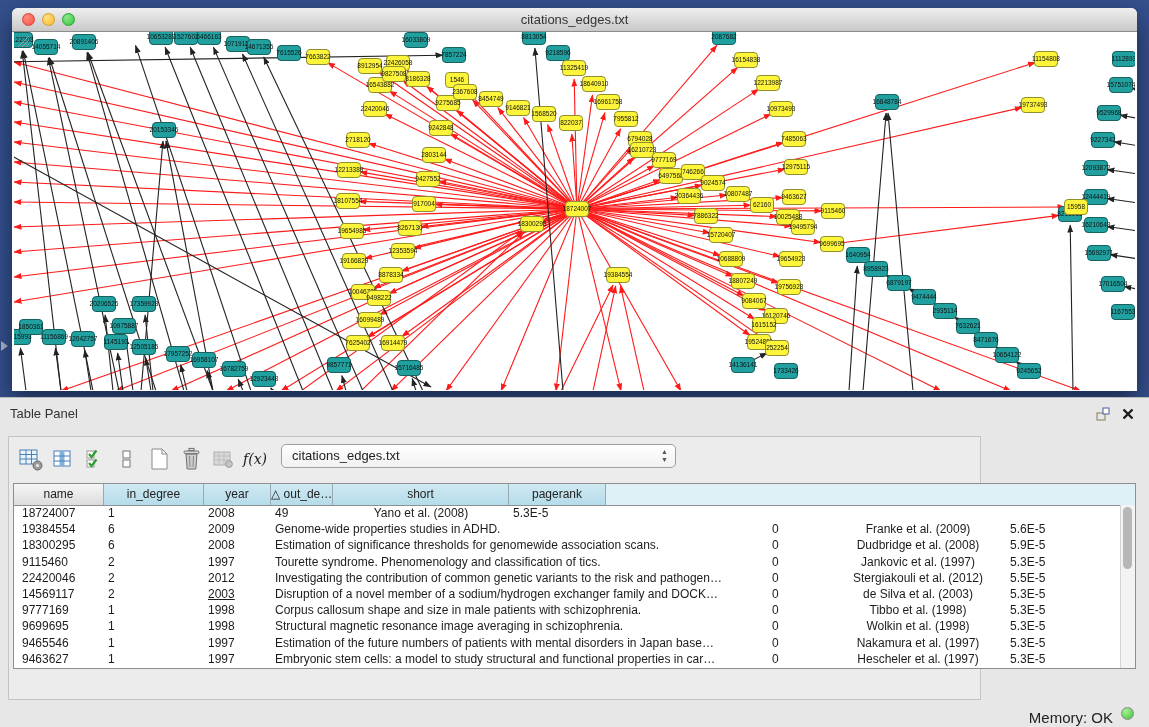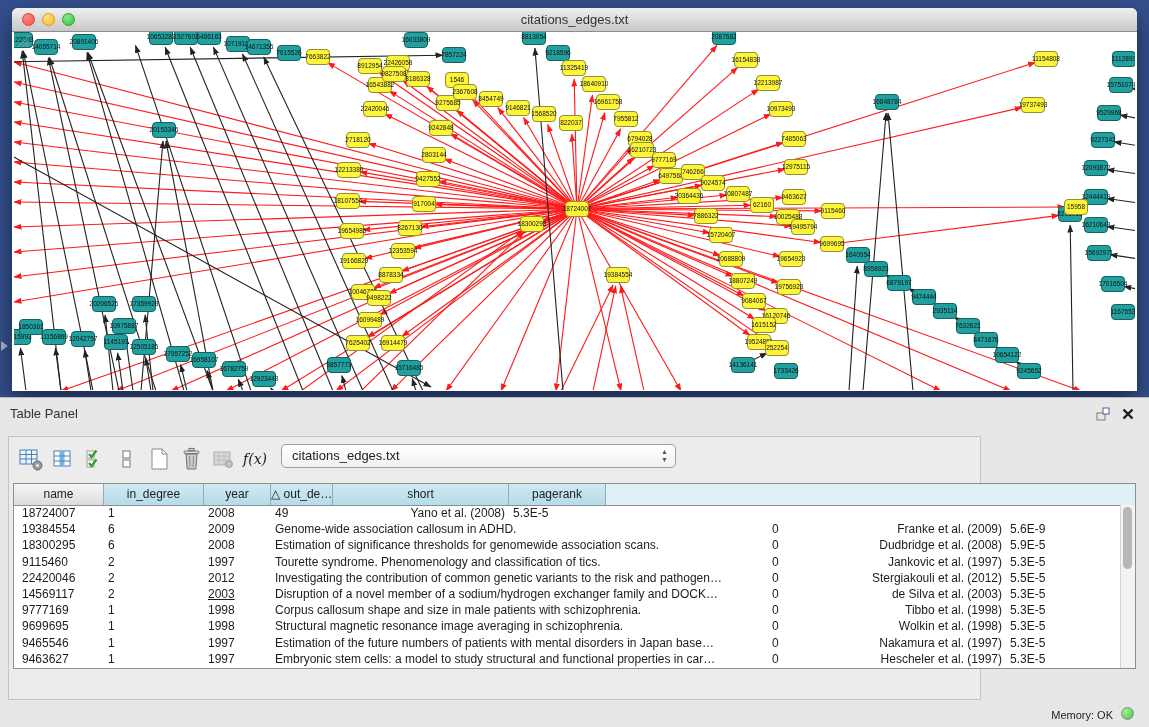--- a/index.html
+++ b/index.html
@@ -46,33 +46,33 @@
   .thead{display:flex;height:21px;border-bottom:1px solid #8f8f8f;background:#dff0f6;}
   .th{box-sizing:border-box;height:21px;line-height:20px;font-size:12px;color:#222;text-align:center;
     border-right:1px solid #98aab1;background:linear-gradient(#cfe9f2,#b5dcea);
     overflow:hidden;white-space:nowrap;flex-shrink:0;}
   .th-plain{background:linear-gradient(#f6f6f6,#dcdcdc);border-right:1px solid #a5a5a5;}
   .tbody{position:absolute;left:0;top:21px;right:0;bottom:0;}
   .tr{display:flex;height:16.2px;}
   .td{box-sizing:border-box;font-size:12px;line-height:16px;color:#1c1c1c;padding:0 4px;
     white-space:nowrap;overflow:hidden;flex-shrink:0;}
   .td.c0{padding-left:8px;}
-  .td.c5{text-align:right;}
+  .td.c5{text-align:center;}
   .vscroll{position:absolute;top:21px;right:0;width:14px;bottom:0;background:#f3f3f3;border-left:1px solid #d4d4d4;}
   .vthumb{position:absolute;top:2px;left:2px;width:9px;height:62px;border-radius:5px;background:#b7b7b7;}
   
   .tabbar{position:absolute;left:50%;transform:translateX(-50%);top:238px;display:flex;
     border:1px solid #a6a6a6;border-radius:4px;overflow:hidden;background:#fff;box-shadow:0 1px 0 rgba(255,255,255,.7);}
   .tab{height:21px;line-height:21px;padding:0 15px;font-size:12.5px;color:#222;
     background:linear-gradient(#ffffff,#f1f1f1);border-right:1px solid #b5b5b5;}
   .tab:last-child{border-right:none;}
   .tab-active{background:linear-gradient(#909090,#747474);color:#f3f3f3;}
   
   .statusbar{position:absolute;left:0;bottom:0;width:1149px;height:27px;}
-  .mem-label{position:absolute;right:36px;top:8px;font-size:11px;color:#222;}
+  .mem-label{position:absolute;right:36px;top:8px;font-size:15px;color:#222;}
   .mem-dot{position:absolute;right:15px;top:6px;width:13px;height:13px;border-radius:50%;
     background:radial-gradient(circle at 35% 30%,#a9f09a,#3ec433);border:1px solid #8b8b8b;box-sizing:border-box;}
 </style>
 </head>
 <body>
 
 <div class="desktop">
   <div class="panel-handle"></div>
   <div class="graph-window">
     <div class="titlebar">
@@ -853,24 +853,24 @@
             <div class="td c1" style="width: 100px;">1</div>
             <div class="td c2" style="width: 67px;">2008</div>
             <div class="td c4" style="width: 62px;">49</div>
             <div class="td c5" style="width: 176px;">Yano et al. (2008)</div>
             <div class="td c6" style="width: 97px;">5.3E-5</div>
           </div>
           <div class="tr">
             <div class="td c0" style="width: 90px;">19384554</div>
             <div class="td c1" style="width: 100px;">6</div>
             <div class="td c2" style="width: 67px;">2009</div>
-            <div class="td c3" style="width: 497px;">Genome-wide association callosum in ADHD.</div>
+            <div class="td c3" style="width: 497px;">Genome-wide properties studies in ADHD.</div>
             <div class="td c4" style="width: 62px;">0</div>
             <div class="td c5" style="width: 176px;">Franke et al. (2009)</div>
-            <div class="td c6" style="width: 97px;">5.6E-9</div>
+            <div class="td c6" style="width: 97px;">5.6E-5</div>
           </div>
           <div class="tr">
             <div class="td c0" style="width: 90px;">18300295</div>
             <div class="td c1" style="width: 100px;">6</div>
             <div class="td c2" style="width: 67px;">2008</div>
             <div class="td c3" style="width: 497px;">Estimation of significance thresholds for genomewide association scans.</div>
             <div class="td c4" style="width: 62px;">0</div>
             <div class="td c5" style="width: 176px;">Dudbridge et al. (2008)</div>
             <div class="td c6" style="width: 97px;">5.9E-5</div>
           </div>

